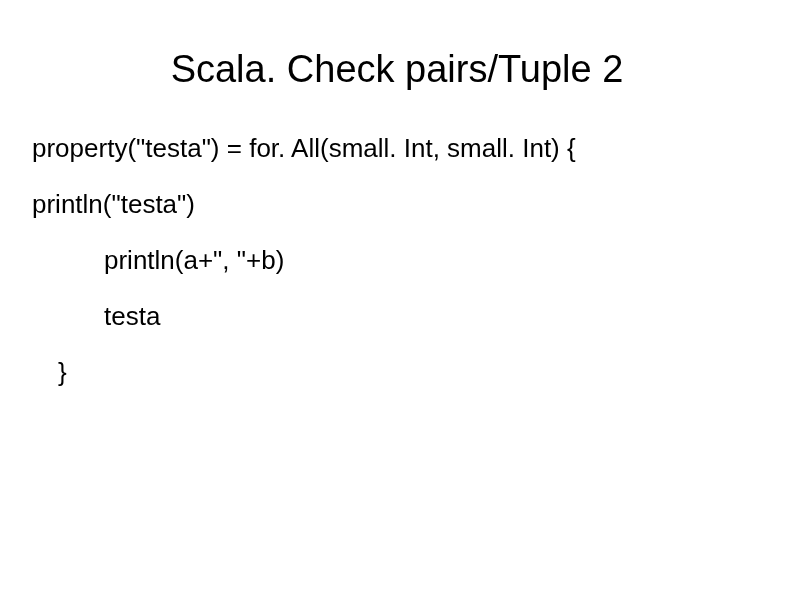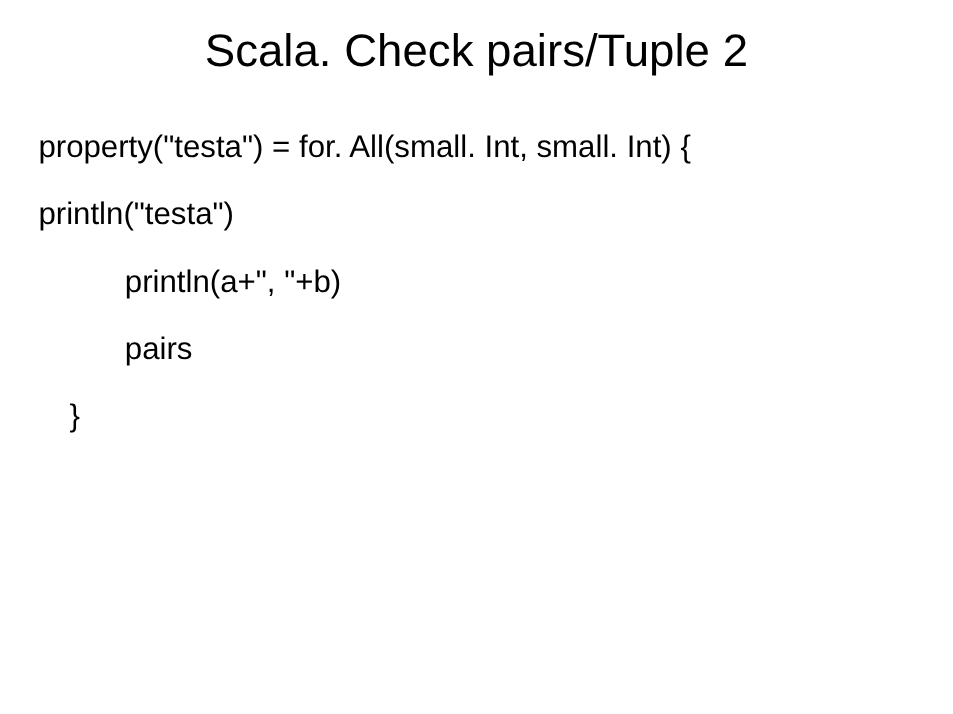--- a/index.html
+++ b/index.html
@@ -1,28 +1,28 @@
 <!DOCTYPE html>
 <html><head>
 <meta charset="utf-8">
 <style>
   * { margin: 0; padding: 0; box-sizing: border-box; }
   html, body { width: 794px; height: 595px; background: #fff; font-family: Arial, Helvetica, sans-serif; color: #000; }
-  .slide { width: 794px; height: 506px; position: relative; padding: 18px 32px; }
+  .slide { width: 794px; height: 506px; position: relative; padding: 18px 32px; margin-top: 26px; }
   .title { font-size: 38px; text-align: center; margin-top: 4px; margin-bottom: 44px; font-weight: 400; }
   .body { font-size: 26px; line-height: 1.0; }
   .line { margin-bottom: 30px; }
   .ind1 { padding-left: 26px; }
   .ind2 { padding-left: 72px; }
 </style>
 </head>
 <body>
 
 <div class="slide">
   <h1 class="title">Scala. Check pairs/Tuple 2</h1>
   <div class="body">
     <div class="line">property("testa") = for. All(small. Int, small. Int) {</div>
     <div class="line">println("testa")</div>
     <div class="line ind2">println(a+", "+b)</div>
-    <div class="line ind2">pairs</div>
+    <div class="line ind2">testa</div>
     <div class="line ind1">}</div>
   </div>
 </div>
 
 </body></html>

